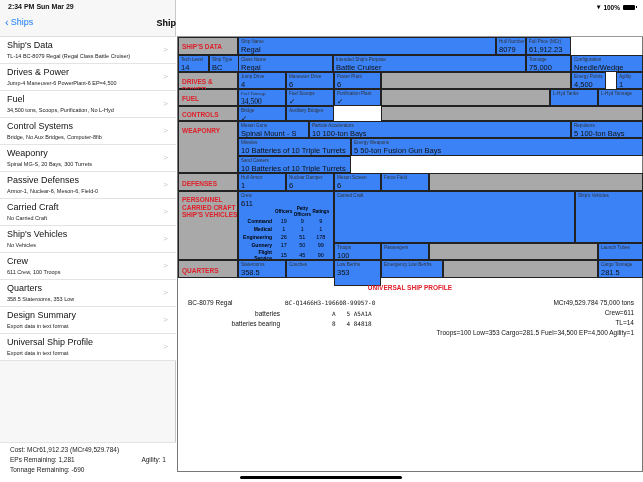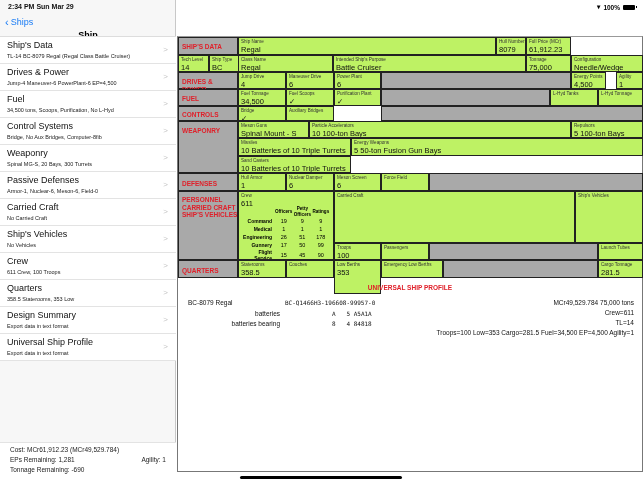--- a/index.html
+++ b/index.html
@@ -5,41 +5,41 @@
   * { box-sizing: border-box; margin: 0; padding: 0; }
   html, body { width: 643px; height: 482px; overflow: hidden; background: #fff; font-family: "Liberation Sans", sans-serif; color: #000; }
   .app { position: relative; width: 643px; height: 482px; }
 
   
   .sidebar { position: absolute; left: 0; top: 0; width: 176px; height: 482px; background: #f7f7f7; border-right: 1px solid #c8c8c8; }
   .status-left { position: absolute; left: 8px; top: 3px; font-size: 7px; font-weight: bold; color: #111; }
   .navbar { position: absolute; left: 0; top: 12px; width: 176px; height: 24px; }
   .back-btn { position: absolute; left: 5px; top: 5px; font-size: 9px; color: #1a7cf5; display: flex; align-items: center; gap: 2px; cursor: pointer; }
   .back-chev { font-size: 11px; line-height: 9px; }
-  .nav-title { position: absolute; left: 0; right: 0; top: 18px; text-align: center; font-size: 9px; font-weight: bold; }
+  .nav-title { position: absolute; left: 0; right: 0; top: 6px; text-align: right; font-size: 9px; font-weight: bold; }
   .menu { position: absolute; left: 0; top: 36px; width: 176px; background: #fff; border-top: 1px solid #ddd; }
   .menu-item { position: relative; height: 27px; border-bottom: 1px solid #e3e3e3; padding-left: 7px; cursor: pointer; }
   .menu-item .title { position: absolute; left: 7px; top: 3px; font-size: 9px; color: #111; }
   .menu-item .sub { position: absolute; left: 7px; top: 16px; font-size: 5.5px; color: #222; white-space: nowrap; }
   .menu-item .chev { position: absolute; right: 8px; top: 8px; font-size: 8px; color: #c4c4c4; }
   .footer { position: absolute; left: 0; top: 442px; width: 176px; height: 40px; background: #fff; border-top: 1px solid #e3e3e3; font-size: 6.5px; color: #222; }
   .footer .l1 { position: absolute; left: 10px; top: 3px; }
   .footer .l2 { position: absolute; left: 10px; top: 13px; }
   .footer .agi { position: absolute; right: 10px; top: 13px; }
   .footer .l3 { position: absolute; left: 10px; top: 23px; }
 
   
   .main { position: absolute; left: 177px; top: 0; width: 466px; height: 482px; background: #fff; }
   .status-right { position: absolute; right: 8px; top: 3px; font-size: 6.5px; font-weight: bold; display: flex; align-items: center; gap: 3px; }
   .battery { display: inline-block; width: 12px; height: 5px; background: #000; border-radius: 1px; position: relative; }
   .battery:after { content: ""; position: absolute; right: -2px; top: 1.5px; width: 1px; height: 2px; background: #000; }
   .main-title { position: absolute; left: 0; right: 0; top: 18px; text-align: center; font-size: 8.5px; font-weight: bold; }
 
   .form { position: absolute; left: 0; top: 36px; width: 466px; height: 436px; border: 1px solid #777; border-top: 1px solid #999; background: #fff; }
-  .c { position: absolute; border: 1px solid #222; background: #bef264; overflow: hidden; }
+  .c { position: absolute; border: 1px solid #222; background: #3b82f6; overflow: hidden; }
   .c .lb { position: absolute; left: 2px; top: 1px; font-size: 4.6px; color: #333; white-space: nowrap; }
   .c .v { position: absolute; left: 2px; top: 7px; font-size: 7.5px; color: #111; white-space: nowrap; }
   .g { position: absolute; background: #a9a9a9; border: 1px solid #222; }
   .sec { position: absolute; background: #a9a9a9; border: 1px solid #222; }
   .sec span { position: absolute; left: 3px; font-size: 6.5px; font-weight: bold; color: #e0202a; line-height: 7.5px; }
 
   .crew-tbl { position: absolute; left: 2px; top: 14px; font-size: 5px; }
   .crew-tbl table { border-collapse: collapse; }
   .crew-tbl td { padding: 0 1px; text-align: center; height: 8px; font-size: 5.5px; }
   .crew-tbl td.rh { text-align: right; font-weight: bold; font-size: 5px; padding-right: 3px; }
@@ -208,21 +208,21 @@
           <span class="v">4,500</span>
         </div>
       <div class="c" style="left:438px;top:35px;width:27px;height:17px;">
           <span class="lb">Agility</span>
           <span class="v">1</span>
         </div>
 
       <div class="sec" style="left:0;top:52px;width:60px;height:17px;">
           <span style="top:5px">FUEL</span>
         </div>
-      <div class="c" style="left:60px;top:52px;width:48px;height:17px;">
+      <div class="c" style="left:60px;top:52px;width:48px;height:17px;font-family:Liberation Serif, serif;">
           <span class="lb">Fuel Tonnage</span>
           <span class="v">34,500</span>
         </div>
       <div class="c" style="left:108px;top:52px;width:48px;height:17px;">
           <span class="lb">Fuel Scoops</span>
           <span class="v">✓</span>
         </div>
       <div class="c" style="left:156px;top:52px;width:47px;height:17px;">
           <span class="lb">Purification Plant</span>
           <span class="v">✓</span>
@@ -381,21 +381,21 @@
           <span style="top:6px">QUARTERS</span>
         </div>
       <div class="c" style="left:60px;top:223px;width:48px;height:18px;">
           <span class="lb">Staterooms</span>
           <span class="v">358.5</span>
         </div>
       <div class="c" style="left:108px;top:223px;width:48px;height:18px;">
           <span class="lb">Couches</span>
           <span class="v"></span>
         </div>
-      <div class="c" style="left:156px;top:223px;width:47px;height:34px;">
+      <div class="c" style="left:156px;top:223px;width:47px;height:26px;">
           <span class="lb">Low Berths</span>
           <span class="v">353</span>
         </div>
       <div class="c" style="left:203px;top:223px;width:62px;height:18px;">
           <span class="lb">Emergency Low Berths</span>
           <span class="v"></span>
         </div>
       <div class="g" style="left:265px;top:223px;width:155px;height:18px;"></div>
       <div class="c" style="left:420px;top:223px;width:45px;height:18px;">
           <span class="lb">Cargo Tonnage</span>

